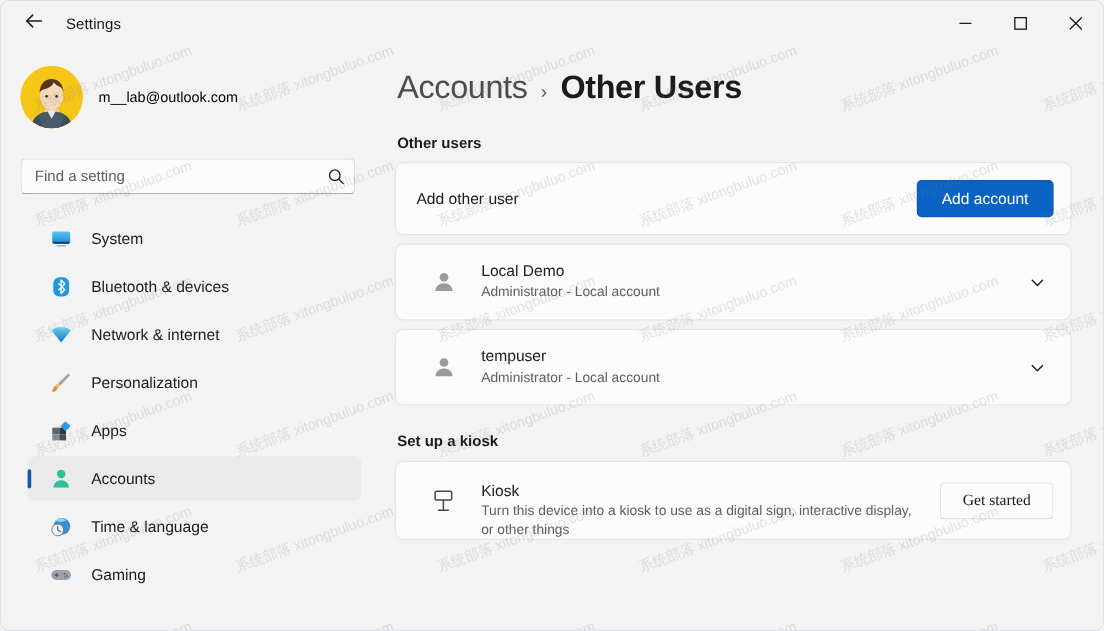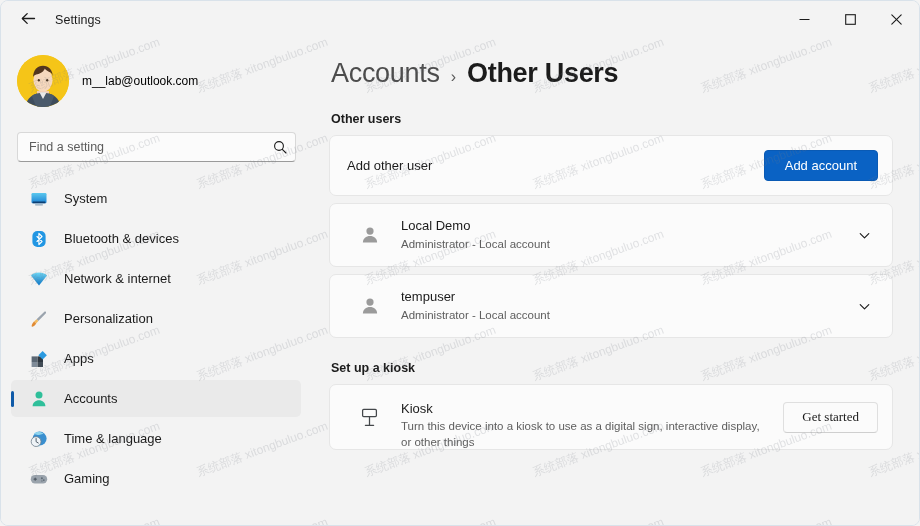--- a/index.html
+++ b/index.html
@@ -135,21 +135,21 @@
     color: #0f172a;
   }
   #search-input::placeholder { color: #5c5c5c; opacity: 1; }
   #search-icon { flex: 0 0 auto; display: flex; }
 
   
   #navlist {
     margin-top: 18px;
     flex: 1 1 auto;
     overflow: hidden;
-    padding-left: 6px;
+    padding-left: 18px;
   }
   .nav-item {
     position: relative;
     height: 37px;
     display: flex;
     align-items: center;
     margin: 0 10px 3px 4px;
     padding-left: 18px;
     border-radius: 5px;
     cursor: pointer;

